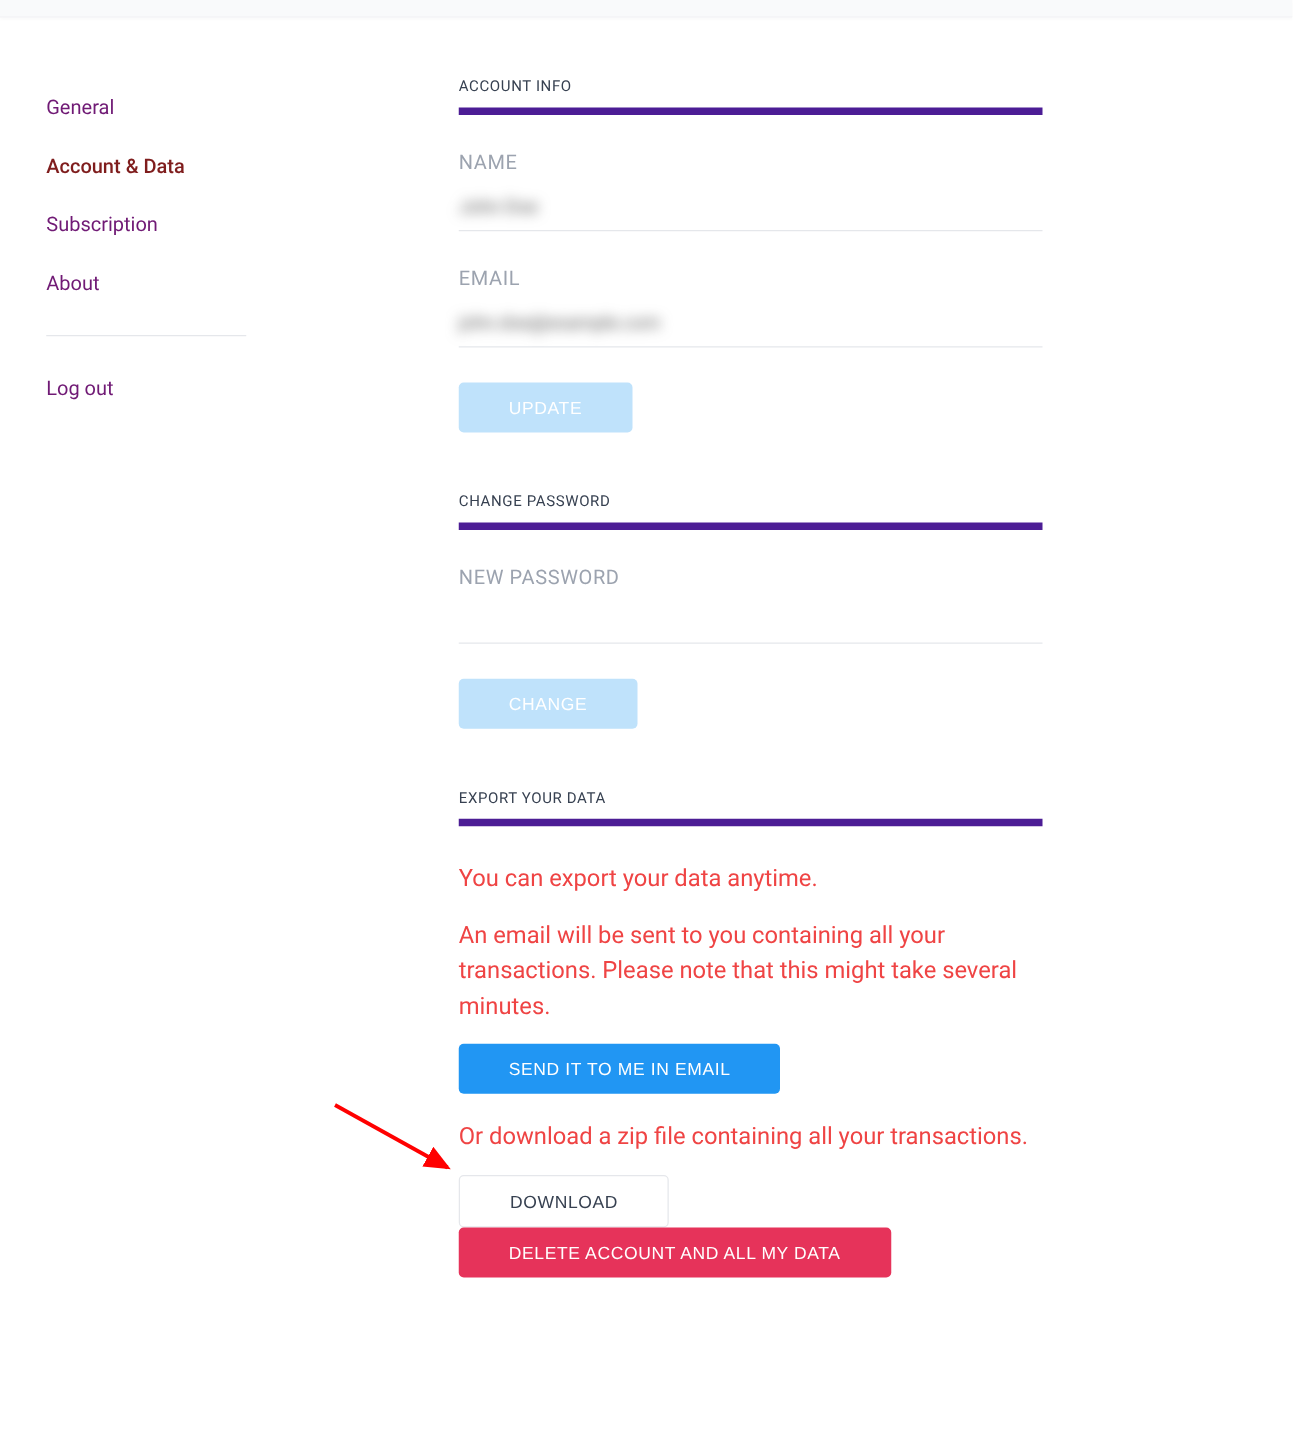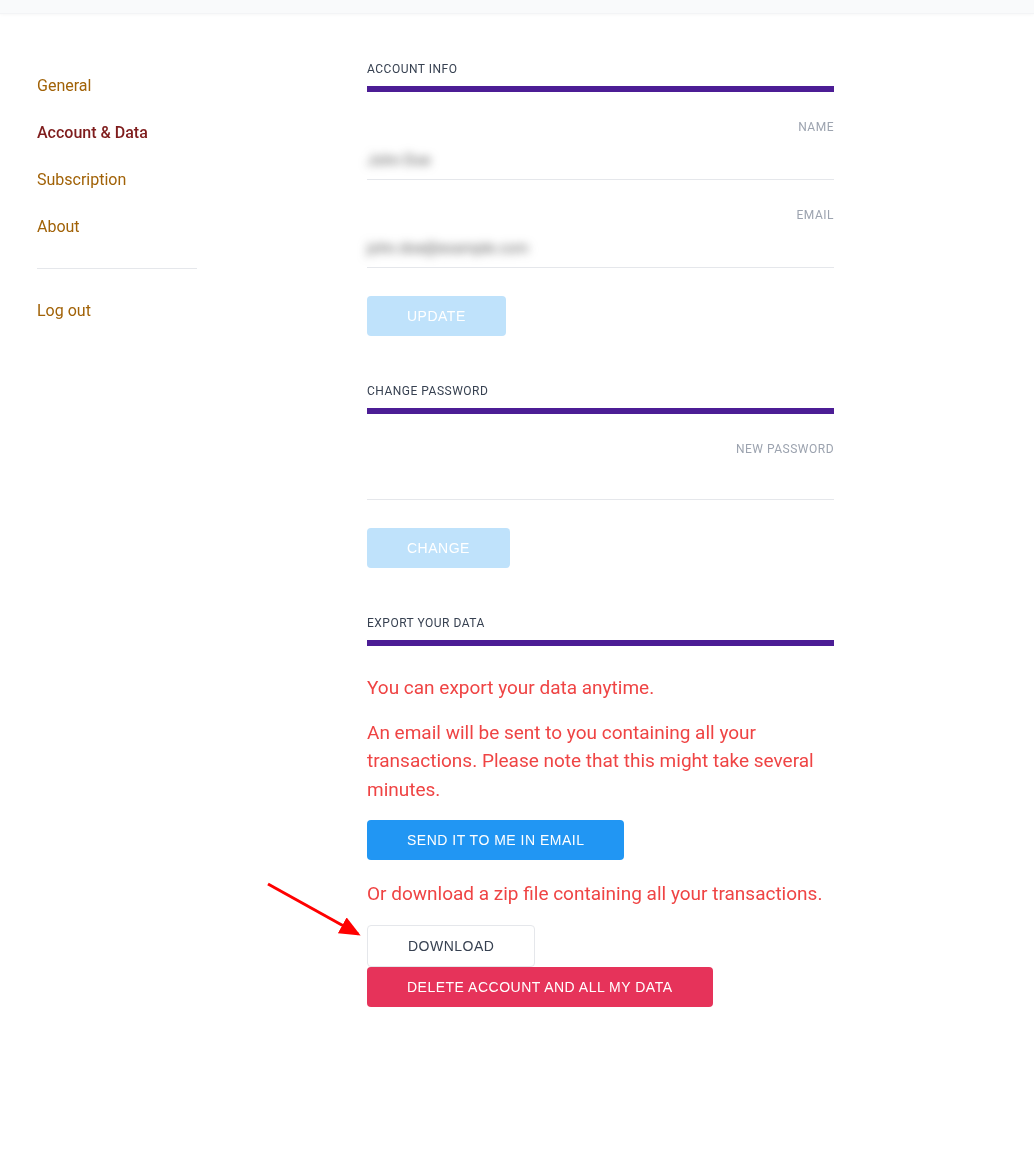--- a/index.html
+++ b/index.html
@@ -25,21 +25,21 @@
       display: flex;
       padding-top: 48px;
     }
     .sidebar {
       width: 330px;
       padding-left: 37px;
       padding-right: 37px;
     }
     .sidebar-item {
       font-size: 16px;
-      color: #a16207;
+      color: #701a75;
       padding: 14px 0;
       cursor: pointer;
     }
     .sidebar-item.active {
       color: #7f1d1d;
       font-weight: 500;
     }
     .sidebar-divider {
       border: none;
       border-top: 1px solid #e5e7eb;
@@ -61,27 +61,26 @@
       margin-bottom: 28px;
       margin-top: 18px;
     }
     .section-header:first-child {
       margin-top: 0;
     }
     .field-group {
       margin-bottom: 28px;
     }
     .field-label {
-      font-size: 12px;
+      font-size: 16px;
       letter-spacing: 0.5px;
       color: #9ca3af;
       text-transform: uppercase;
       margin-bottom: 10px;
       display: block;
-      text-align: right;
     }
     .field-input {
       width: 100%;
       border: none;
       border-bottom: 1px solid #e5e7eb;
       padding: 8px 0;
       font-size: 15px;
       color: #111827;
       background: transparent;
       outline: none;

